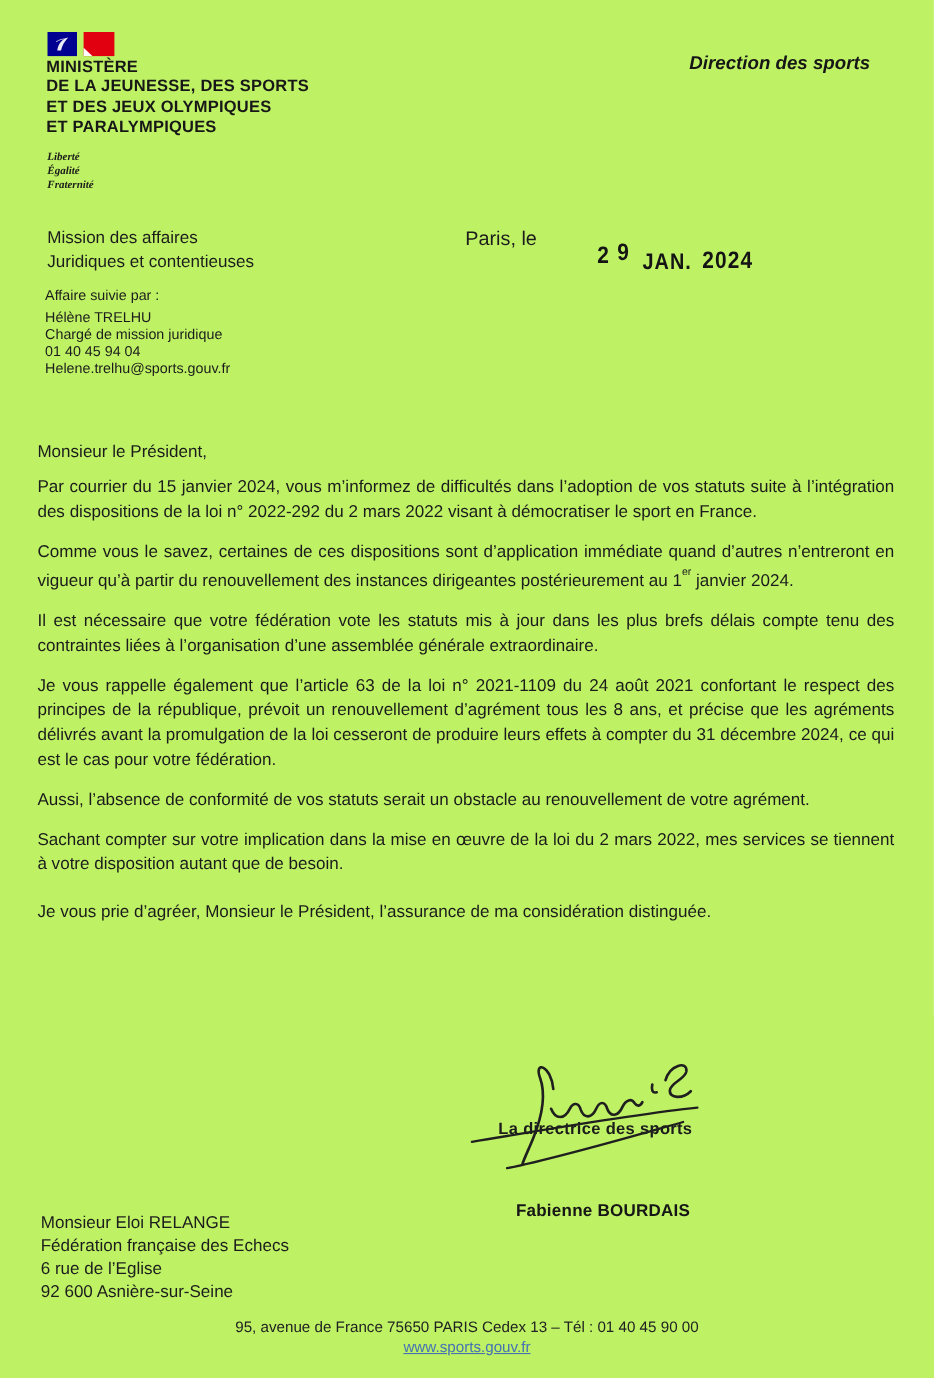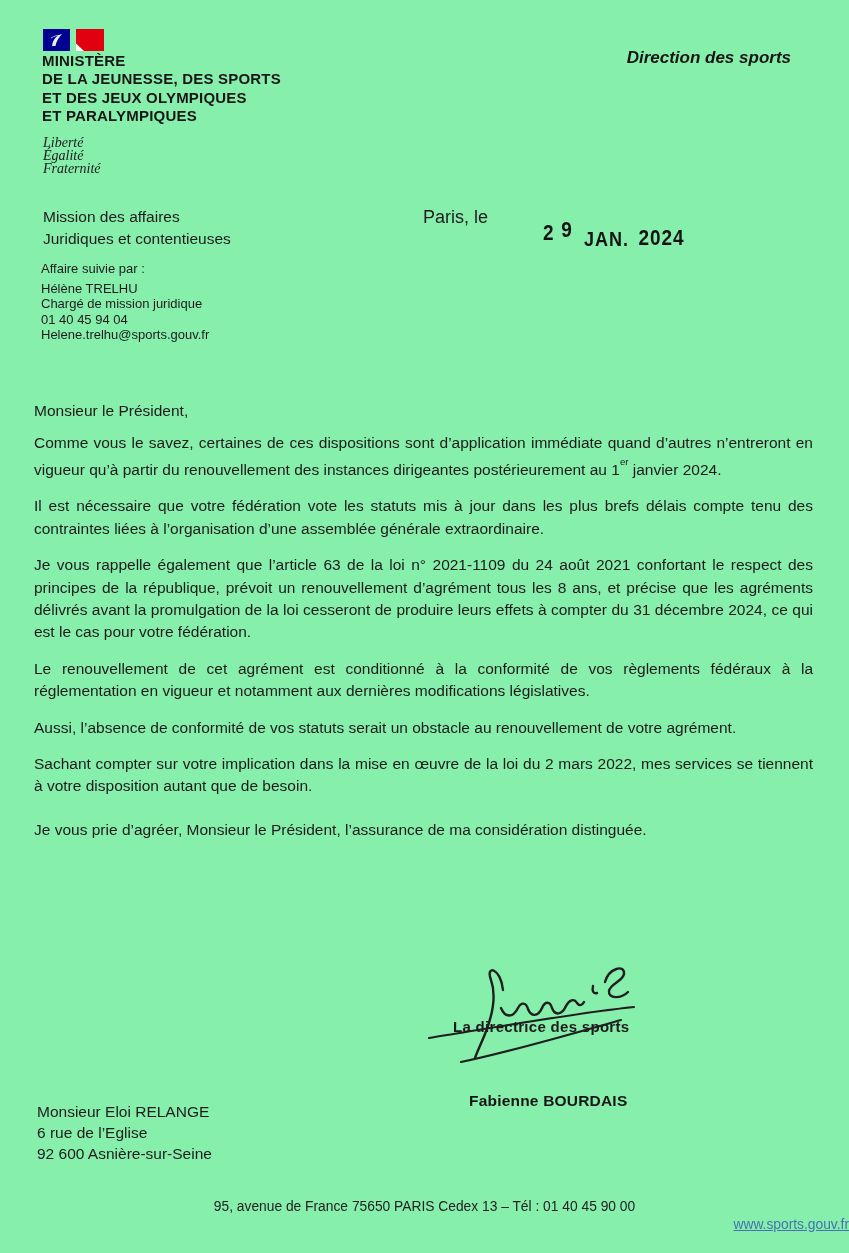--- a/index.html
+++ b/index.html
@@ -1,37 +1,37 @@
 <!DOCTYPE html>
 <html><head>
 <meta charset="utf-8">
 <style>
   * { margin: 0; padding: 0; box-sizing: border-box; }
   html, body { background: #ffffff; }
   .page {
     position: relative;
     width: 849px;
     height: 1253px;
-    background: #86efac;
+    background: #bef264;
     font-family: "Liberation Sans", sans-serif;
     color: #1c1c1c;
     overflow: hidden;
   }
 
   
   .flag-logo { position: absolute; left: 43px; top: 29px; }
   .ministry-title {
     position: absolute; left: 42px; top: 52px;
     font-weight: 700; font-size: 15px; line-height: 18.4px;
     letter-spacing: 0.2px; color: #171717; white-space: nowrap;
   }
   .motto {
     position: absolute; left: 43px; top: 136px;
-    font-family: "Liberation Serif", serif; font-style: italic; font-weight: 400;
-    font-size: 14px; line-height: 13px; color: #1a1a1a;
+    font-family: "Liberation Serif", serif; font-style: italic; font-weight: 700;
+    font-size: 10px; line-height: 13px; color: #1a1a1a;
   }
   .direction {
     position: absolute; right: 58px; top: 48px;
     font-weight: 700; font-size: 17px; color: #161616; font-style: italic;
   }
 
   
   .service { position: absolute; left: 43px; top: 206px; font-size: 15.5px; line-height: 21.5px; }
   .paris-le { position: absolute; left: 423px; top: 207px; font-size: 18px; }
   .stamp {
@@ -65,21 +65,21 @@
   }
   .sig-scrawl { position: absolute; left: 425px; top: 956px; pointer-events: none; }
   .sig-name {
     position: absolute; left: 458px; top: 1092px;
     font-weight: 700; font-size: 15.5px; letter-spacing: 0.2px; color: #161616; margin-left: 11px;
   }
 
   
   .recipient { position: absolute; left: 37px; top: 1101px; font-size: 15.5px; line-height: 21px; }
   .footer { position: absolute; left: 0; right: 0; top: 1199px; text-align: center; font-size: 13.8px; color: #222; }
-  .footer .site { margin-top: 3px; text-align: right; }
+  .footer .site { margin-top: 3px; }
   .footer a { color: #4672b4; text-decoration: underline; }
 </style>
 </head>
 <body>
 
 <div class="page">
 
   <div class="flag-logo">
     <svg width="64" height="23" viewBox="0 0 64 23">
       <rect x="0" y="0" width="27" height="22" fill="#000091"></rect>
@@ -119,44 +119,45 @@
   <div class="contact">
     <div class="contact-label">Affaire suivie par :</div>
     <div>Hélène TRELHU</div>
     <div>Chargé de mission juridique</div>
     <div>01 40 45 94 04</div>
     <div>Helene.trelhu@sports.gouv.fr</div>
   </div>
 
   <div class="body-text">
     <p class="salutation">Monsieur le Président,</p>
+    <p>Par courrier du 15 janvier 2024, vous m’informez de difficultés dans l’adoption de vos statuts suite à l’intégration des dispositions de la loi n° 2022-292 du 2 mars 2022 visant à démocratiser le sport en France.</p>
     <p><span>Comme vous le savez, certaines de ces dispositions sont d’application immédiate quand d’autres n’entreront en vigueur qu’à partir du renouvellement des instances dirigeantes postérieurement au 1</span><sup>er</sup><span> janvier 2024.</span></p>
     <p>Il est nécessaire que votre fédération vote les statuts mis à jour dans les plus brefs délais compte tenu des contraintes liées à l’organisation d’une assemblée générale extraordinaire.</p>
     <p>Je vous rappelle également que l’article 63 de la loi n° 2021-1109 du 24 août 2021 confortant le respect des principes de la république, prévoit un renouvellement d’agrément tous les 8 ans, et précise que les agréments délivrés avant la promulgation de la loi cesseront de produire leurs effets à compter du 31 décembre 2024, ce qui est le cas pour votre fédération.</p>
-    <p>Le renouvellement de cet agrément est conditionné à la conformité de vos règlements fédéraux à la réglementation en vigueur et notamment aux dernières modifications législatives.</p>
     <p>Aussi, l’absence de conformité de vos statuts serait un obstacle au renouvellement de votre agrément.</p>
     <p>Sachant compter sur votre implication dans la mise en œuvre de la loi du 2 mars 2022, mes services se tiennent à votre disposition autant que de besoin.</p>
     <p class="closing">Je vous prie d’agréer, Monsieur le Président, l’assurance de ma considération distinguée.</p>
   </div>
 
   <div class="sig-title">La directrice des sports</div>
   <svg class="sig-scrawl" width="215" height="112" viewBox="0 0 215 112">
     <g stroke="#1f1f1f" stroke-width="2.4" fill="none" stroke-linecap="round">
       <path d="M78 34 C76 12 60 8 66 24 C71 38 68 58 60 78 C56 88 52 96 50 102"></path>
       <path d="M76 52 C80 62 88 62 93 52 C96 46 101 46 103 53 C106 61 113 61 117 52 C120 45 125 45 127 52 C130 60 137 59 141 50 C144 44 149 42 152 47 C154 50 157 50 159 46"></path>
       <path d="M168 30 C167 35 168 38 172 37"></path>
       <path d="M180 26 C184 12 200 8 199 18 C198 25 185 28 184 35 C183 43 196 43 203 36"></path>
       <path d="M4 82 C60 73 150 57 209 51" stroke-width="2.1"></path>
       <path d="M36 106 C85 96 160 74 196 64" stroke-width="2.1"></path>
     </g>
   </svg>
   <div class="sig-name">Fabienne BOURDAIS</div>
 
   <div class="recipient">
     <div>Monsieur Eloi RELANGE</div>
+    <div>Fédération française des Echecs</div>
     <div>6 rue de l’Eglise</div>
     <div>92 600 Asnière-sur-Seine</div>
   </div>
 
   <div class="footer">
     <div>95, avenue de France 75650 PARIS Cedex 13 – Tél : 01 40 45 90 00</div>
     <div class="site"><a href="#">www.sports.gouv.fr</a></div>
   </div>
 
 </div>

